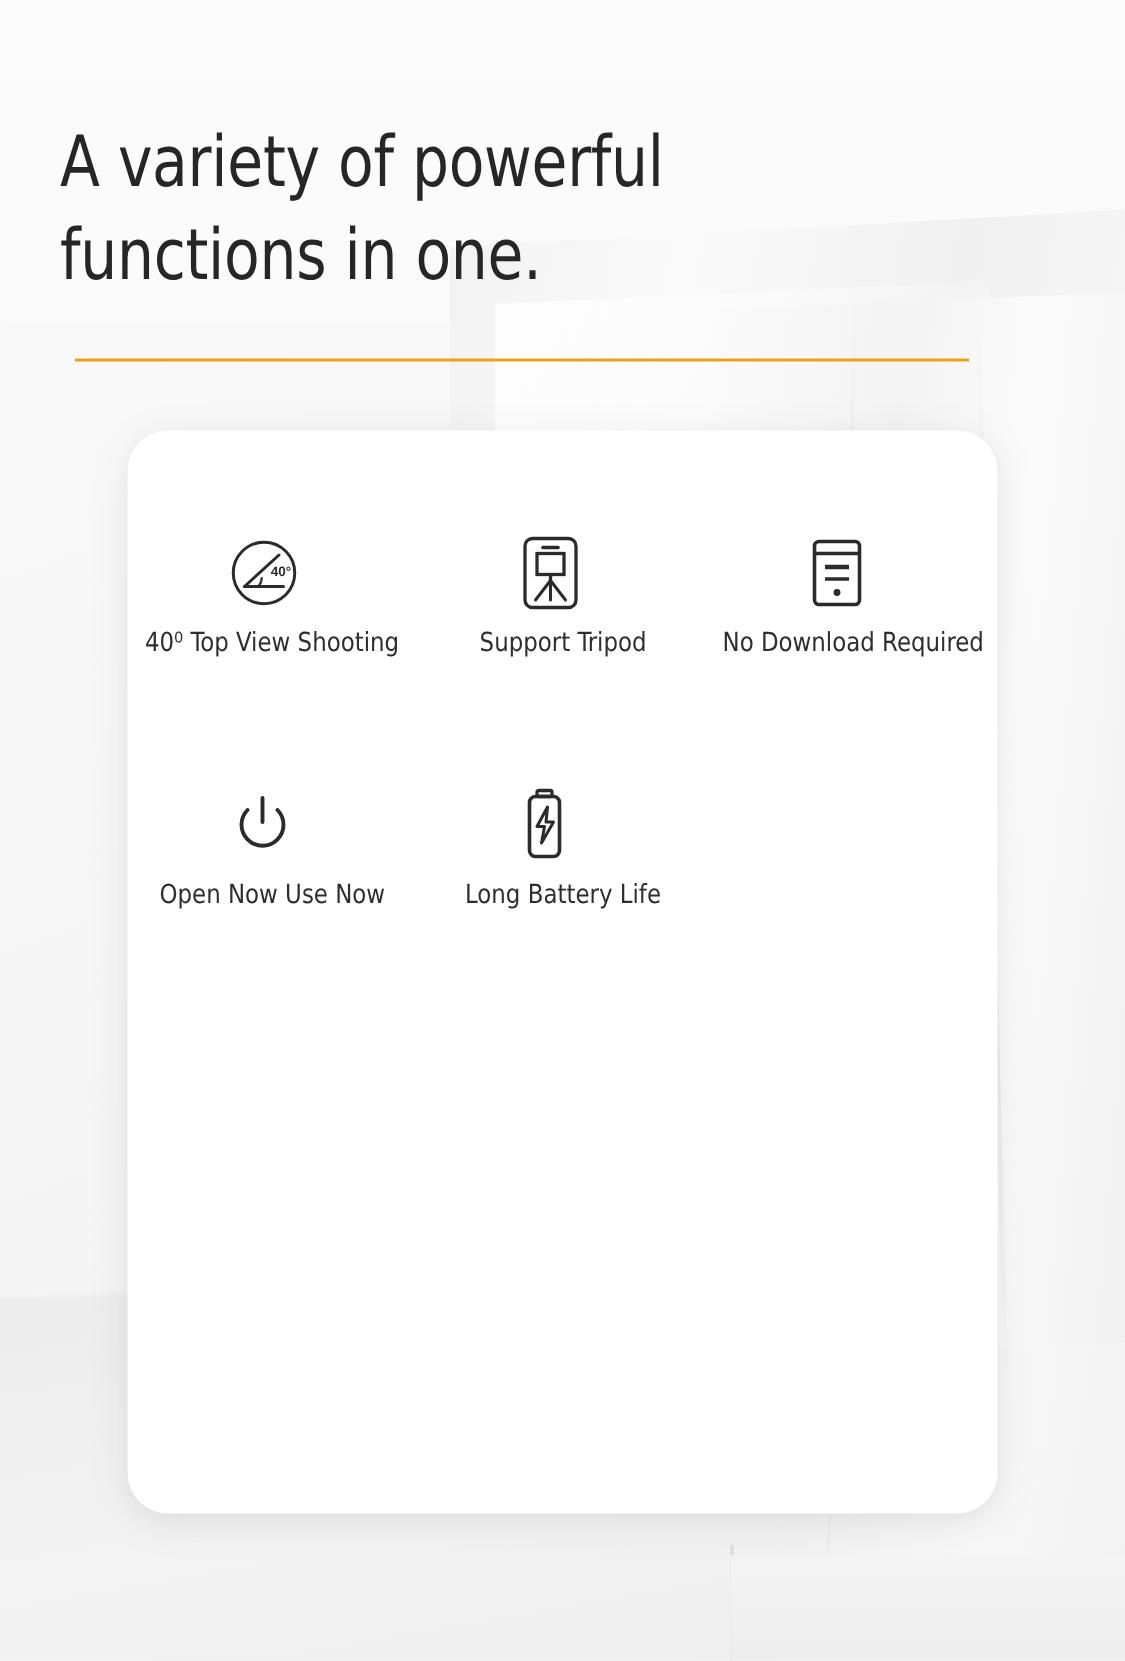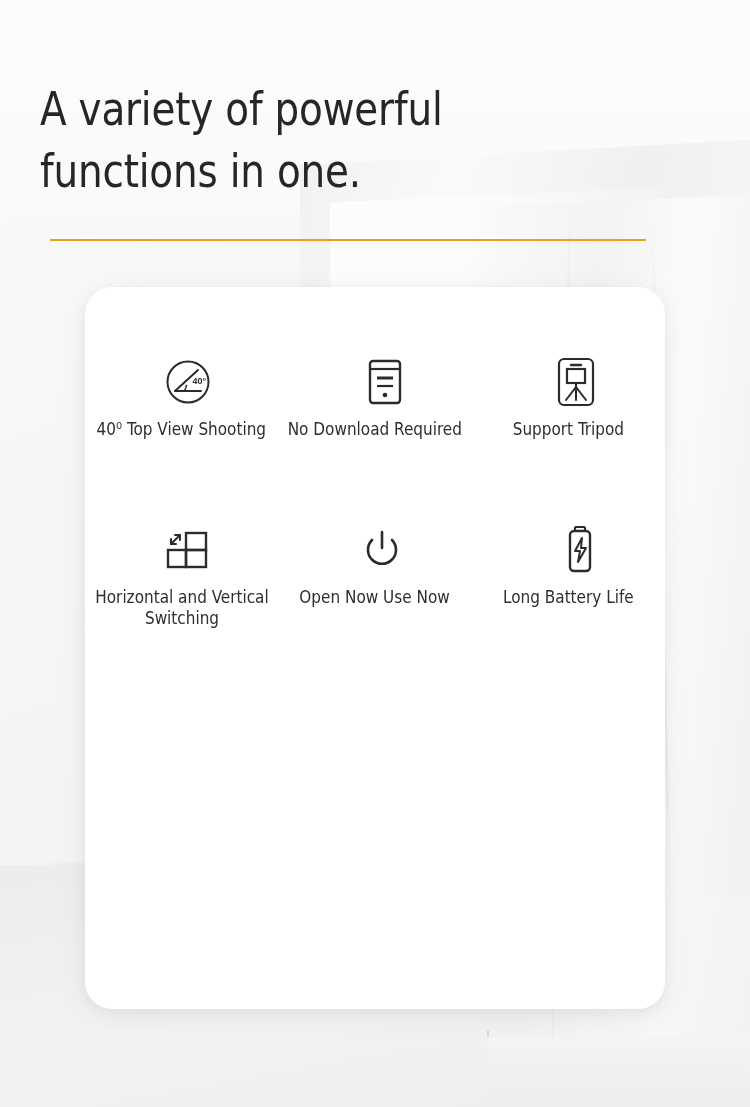--- a/index.html
+++ b/index.html
@@ -118,21 +118,21 @@
     height:168px;
     display:flex;
     flex-direction:column;
     align-items:center;
     justify-content:flex-start;
     padding-top:22px;
   }
 
   .icon-box {
     width:58px; height:58px;
-    display:flex; align-items:center; justify-content:flex-end;
+    display:flex; align-items:center; justify-content:flex-start;
     margin-bottom:8px;
   }
   .icon-box svg { display:block; }
 
   .cell-label {
     font-family:"Liberation Sans Narrow","DejaVu Sans Condensed","Liberation Sans", sans-serif;
     font-size:17.5px;
     line-height:21px;
     color:#2e2e2e;
     text-align:center;
@@ -175,60 +175,45 @@
           <text x="27.5" y="25" font-family="Liberation Sans, sans-serif" font-size="9" font-weight="bold" fill="#2b2b2b">40°</text>
         </svg>
       </div>
       <div class="cell-label">40⁰ Top View Shooting</div>
     </div>
 
 
 
     <div class="cell">
       <div class="icon-box">
+        <svg width="42" height="50" viewBox="0 0 42 50">
+          <rect x="4" y="2" width="34" height="46" rx="5" fill="none" stroke="#2b2b2b" stroke-width="2.2"></rect>
+          <path d="M16 8 h10" stroke="#2b2b2b" stroke-width="2.4" stroke-linecap="round"></path>
+          <rect x="12" y="12" width="18" height="14" fill="none" stroke="#2b2b2b" stroke-width="2.2"></rect>
+          <path d="M21 26 v8" stroke="#2b2b2b" stroke-width="2.2"></path>
+          <path d="M21 30 L11 43 M21 30 L31 43 M21 30 v13" stroke="#2b2b2b" stroke-width="2" stroke-linecap="round"></path>
+        </svg>
+      </div>
+      <div class="cell-label">Support Tripod</div>
+    </div>
+
+    <div class="cell">
+      <div class="icon-box">
         <svg width="38" height="48" viewBox="0 0 38 48">
           <rect x="4" y="3" width="30" height="42" rx="3" fill="none" stroke="#2b2b2b" stroke-width="2.4"></rect>
           <path d="M4 11 h30" stroke="#2b2b2b" stroke-width="2.2"></path>
           <path d="M11 20 h16" stroke="#2b2b2b" stroke-width="3"></path>
           <path d="M11 28 h16" stroke="#2b2b2b" stroke-width="2.2"></path>
           <circle cx="19" cy="37" r="2.3" fill="#2b2b2b"></circle>
         </svg>
       </div>
       <div class="cell-label">No Download Required</div>
     </div>
 
-    <div class="cell">
-      <div class="icon-box">
-        <svg width="42" height="50" viewBox="0 0 42 50">
-          <rect x="4" y="2" width="34" height="46" rx="5" fill="none" stroke="#2b2b2b" stroke-width="2.2"></rect>
-          <path d="M16 8 h10" stroke="#2b2b2b" stroke-width="2.4" stroke-linecap="round"></path>
-          <rect x="12" y="12" width="18" height="14" fill="none" stroke="#2b2b2b" stroke-width="2.2"></rect>
-          <path d="M21 26 v8" stroke="#2b2b2b" stroke-width="2.2"></path>
-          <path d="M21 30 L11 43 M21 30 L31 43 M21 30 v13" stroke="#2b2b2b" stroke-width="2" stroke-linecap="round"></path>
-        </svg>
-      </div>
-      <div class="cell-label">Support Tripod</div>
-    </div>
-
-
-    <div class="cell">
-      <div class="icon-box">
-        <svg width="48" height="44" viewBox="0 0 48 44">
-          <rect x="23" y="5" width="20" height="17" fill="none" stroke="#2b2b2b" stroke-width="2.4"></rect>
-          <rect x="23" y="22" width="20" height="17" fill="none" stroke="#2b2b2b" stroke-width="2.4"></rect>
-          <rect x="5" y="22" width="18" height="17" fill="none" stroke="#2b2b2b" stroke-width="2.4"></rect>
-          <g stroke="#2b2b2b" stroke-width="2" stroke-linecap="round">
-            <path d="M8 16 L17 7"></path>
-            <path d="M8 16 l0-5 M8 16 l5 0"></path>
-            <path d="M17 7 l-5 0 M17 7 l0 5"></path>
-          </g>
-        </svg>
-      </div>
-      <div class="cell-label">Horizontal and Vertical Switching</div>
-    </div>
+
 
     <div class="cell">
       <div class="icon-box">
         <svg width="44" height="44" viewBox="0 0 44 44">
           <path d="M12 12 a14 14 0 1 0 20 0" fill="none" stroke="#2b2b2b" stroke-width="2.6" stroke-linecap="round"></path>
           <path d="M22 4 v16" stroke="#2b2b2b" stroke-width="2.6" stroke-linecap="round"></path>
         </svg>
       </div>
       <div class="cell-label">Open Now Use Now</div>
     </div>

